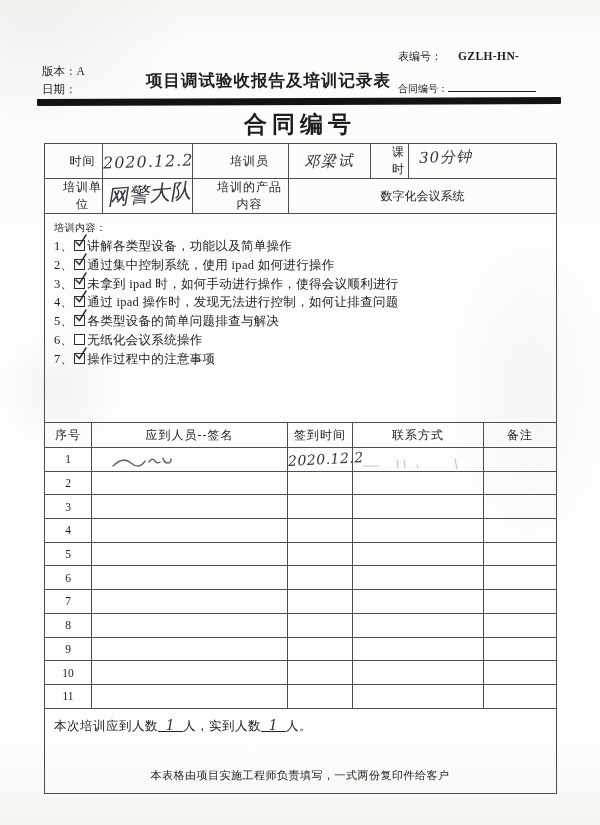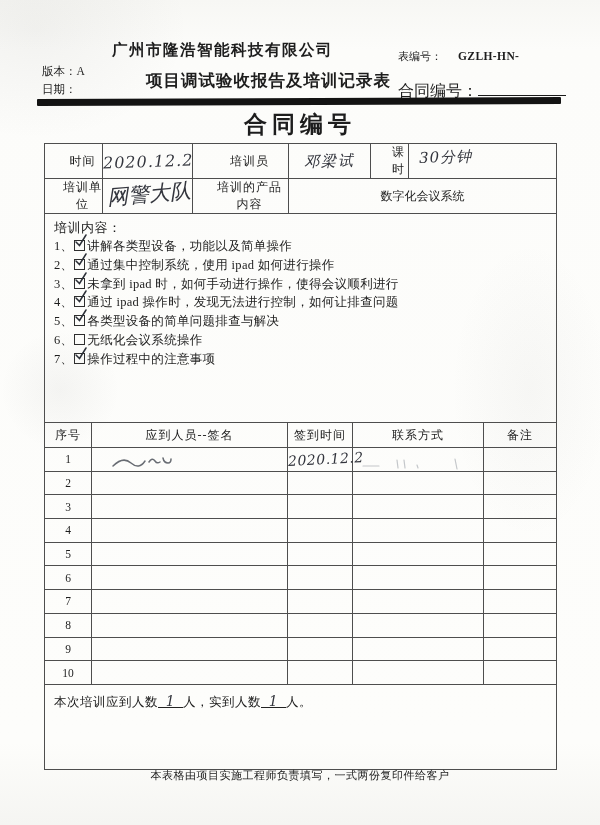--- a/index.html
+++ b/index.html
@@ -15,21 +15,21 @@
          background:radial-gradient(ellipse, rgba(80,80,75,.05), transparent 70%); }
   .sm3 { right:-10px; top:240px; width:160px; height:300px;
          background:radial-gradient(ellipse, rgba(90,90,85,.04), transparent 70%); }
 
   
   .hdr-company { position:absolute; left:112px; top:40px; font-size:15.5px; font-weight:bold; letter-spacing:1.5px; }
   .hdr-formno  { position:absolute; left:398px; top:49px; font-size:11px; }
   .hdr-formno .code { font-weight:bold; margin-left:16px; letter-spacing:.4px; font-size:11.5px; }
   .hdr-version { position:absolute; left:42px;  top:64px; font-size:11.5px; }
   .hdr-doctitle{ position:absolute; left:146px; top:70px; font-size:16.5px; font-weight:bold; letter-spacing:1px; }
-  .hdr-contract{ position:absolute; left:398px; top:81px; font-size:16px; }
+  .hdr-contract{ position:absolute; left:398px; top:81px; font-size:10px; }
   .blankline   { display:inline-block; width:88px; height:10px; border-bottom:1.5px solid #1a1a1a; vertical-align:baseline; }
   .hdr-date    { position:absolute; left:42px;  top:82px; font-size:11.5px; }
   .bar { position:absolute; left:37px; top:98px; width:524px; height:7px; background:#131313; transform:rotate(-.2deg); border-radius:1px; }
 
   .page-title { position:absolute; left:0; right:0; top:109px; text-align:center; font-size:23px; font-weight:bold; letter-spacing:5px; }
 
   
   .form { position:absolute; left:44px; top:143px; width:512px; }
   table { border-collapse:collapse; table-layout:fixed; width:512px; }
   table + table { margin-top:-1px;border-radius:20px; }
@@ -40,21 +40,21 @@
   
   .hand { font-family:"DejaVu Serif", serif; font-style:italic; color:#33353d; }
   .hw-date  { display:inline-block; font-size:16px; transform:rotate(-2deg); letter-spacing:1px; }
   .hw-name  { display:inline-block; font-size:15px; transform:rotate(-1.5deg); letter-spacing:2px; }
   .hw-hours { display:inline-block; font-size:15px; transform:rotate(-2deg); letter-spacing:1px; position:absolute; left:10px; top:4px; }
   .hw-unit  { display:inline-block; font-size:21px; transform:rotate(-5deg); position:absolute; left:4px; top:1px; white-space:nowrap; }
   .hw-small { font-size:14px; }
 
   
   .content-cell { height:200px; vertical-align:top; text-align:left; padding:4px 9px; }
-  .content-head { font-size:13px; letter-spacing:.5px; line-height:19px; }
+  .content-head { font-size:10px; letter-spacing:.5px; line-height:19px; }
   .item { font-size:12.5px; line-height:18.8px; white-space:nowrap; letter-spacing:.3px; }
   .cb { display:inline-block; width:9px; height:9px; border:1px solid #2e2e2e; margin:0 2px -1px 1px; position:relative; }
   .cb svg { display:none; position:absolute; left:-2px; top:-8px; width:15px; height:15px; }
   .cb.checked svg { display:block; }
 
   
   .signin th { height:24px; font-size:12px; letter-spacing:1px; }
   .signin td.row { height:22.7px; font-size:11.5px; }
   .sig-svg { position:absolute; left:18px; top:4px; }
   .hw-time2 { display:inline-block; font-size:14px; transform:rotate(-3deg); letter-spacing:.5px; }
@@ -71,21 +71,20 @@
 </style>
 </head>
 <body>
 
 <div class="page">
 
   <div class="smudge sm1"></div>
   <div class="smudge sm2"></div>
   <div class="smudge sm3"></div>
 
-  <div class="hdr-company">广州市隆浩智能科技有限公司</div>
   <div class="hdr-formno">
     <span>表编号：</span><span class="code">GZLH-HN-</span>
   </div>
   <div class="hdr-version">版本：A</div>
   <div class="hdr-doctitle">项目调试验收报告及培训记录表</div>
   <div class="hdr-contract">
     <span>合同编号：</span><span class="blankline"></span>
   </div>
   <div class="hdr-date">日期：</div>
   <div class="bar"></div>
@@ -237,20 +236,27 @@
             <td class="row"></td>
           </tr>
       <tr>
             <td class="row">10</td>
             <td class="row"></td>
             <td class="row"></td>
             <td class="row"></td>
             <td class="row"></td>
           </tr>
       <tr>
+            <td class="row">11</td>
+            <td class="row"></td>
+            <td class="row"></td>
+            <td class="row"></td>
+            <td class="row"></td>
+          </tr>
+      <tr>
         <td colspan="5" class="summary-cell">
           <span>本次培训应到人数</span><span class="blank-u"><span class="hand hw-small">1</span></span><span>人，实到人数</span><span class="blank-u"><span class="hand hw-small">1</span></span><span>人。</span>
         </td>
       </tr>
     </tbody>
       </table>
   </div>
 
   <div class="foot-note">本表格由项目实施工程师负责填写，一式两份复印件给客户</div>
 

